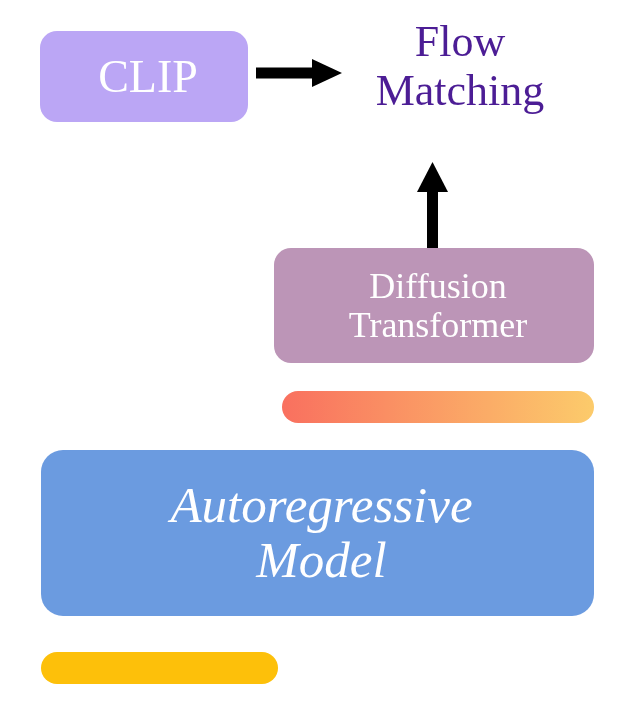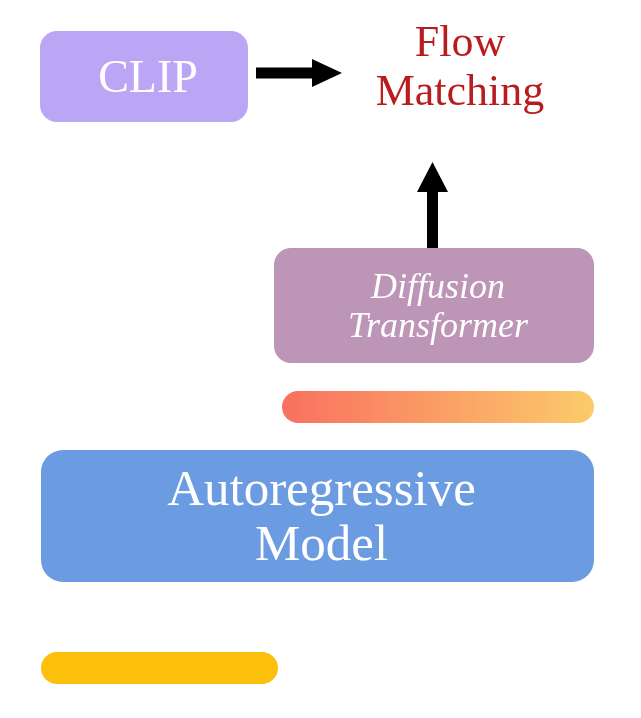--- a/index.html
+++ b/index.html
@@ -46,31 +46,31 @@
   }
 
   
   #node-diffusion-transformer {
     left: 274px;
     top: 248px;
     width: 320px;
     height: 115px;
     border-radius: 17px;
     font-size: 36px;
-    font-style: italic;
   }
 
   
   #node-autoregressive-model {
     left: 41px;
     top: 450px;
     width: 553px;
-    height: 132px;
+    height: 166px;
     border-radius: 22px;
     font-size: 51px;
+    font-style: italic;
   }
 
   
   #label-flow-matching {
     position: absolute;
     left: 345px;
     top: 17px;
     width: 230px;
     text-align: center;
     color: #000000;
@@ -124,21 +124,21 @@
 
 <div id="diagram-canvas" style="background: rgb(255, 255, 255);">
 
   <div class="node" id="node-clip" style="background: rgb(187, 166, 245); color: rgb(255, 255, 255);">CLIP</div>
 
   <svg class="arrow-svg" id="arrow-clip-to-flow" viewBox="0 0 98 34" aria-hidden="true">
     <path d="M 6 17 L 68 17" stroke="#000000" stroke-width="11" fill="none"></path>
     <path d="M 62 3 L 92 17 L 62 31 Z" fill="#000000"></path>
   </svg>
 
-  <div id="label-flow-matching" style="color: #b91c1c; font-family: Liberation Serif, serif;">Flow
+  <div id="label-flow-matching" style="color: #4c1d95; font-family: Liberation Serif, serif;">Flow
 Matching</div>
 
   <svg class="arrow-svg" id="arrow-dit-to-flow" viewBox="0 0 50 94" aria-hidden="true">
     <path d="M 24.5 90 L 24.5 26" stroke="#000000" stroke-width="11" fill="none"></path>
     <path d="M 9 32 L 24.5 2 L 40 32 Z" fill="#000000"></path>
   </svg>
 
   <div class="node" id="node-diffusion-transformer" style="background: rgb(188, 149, 183); color: rgb(255, 255, 255);">Diffusion
 Transformer</div>
 

